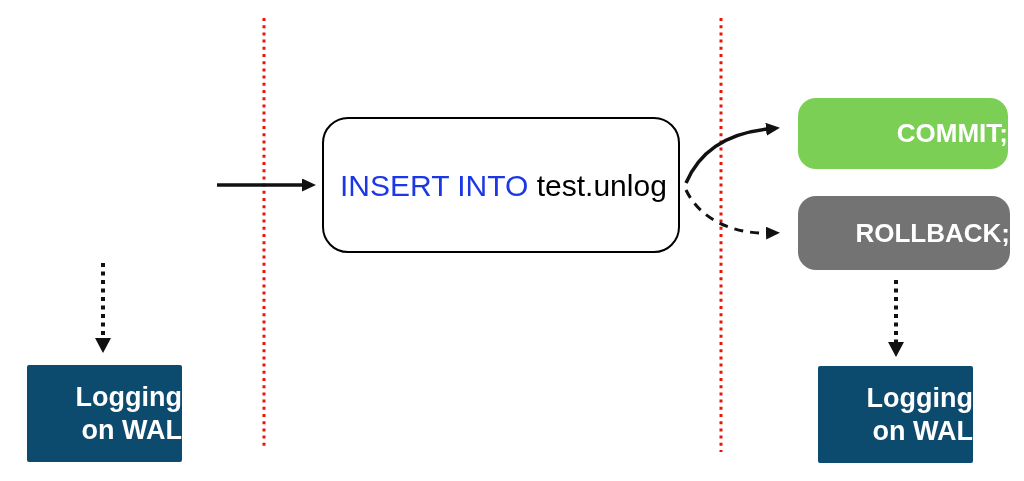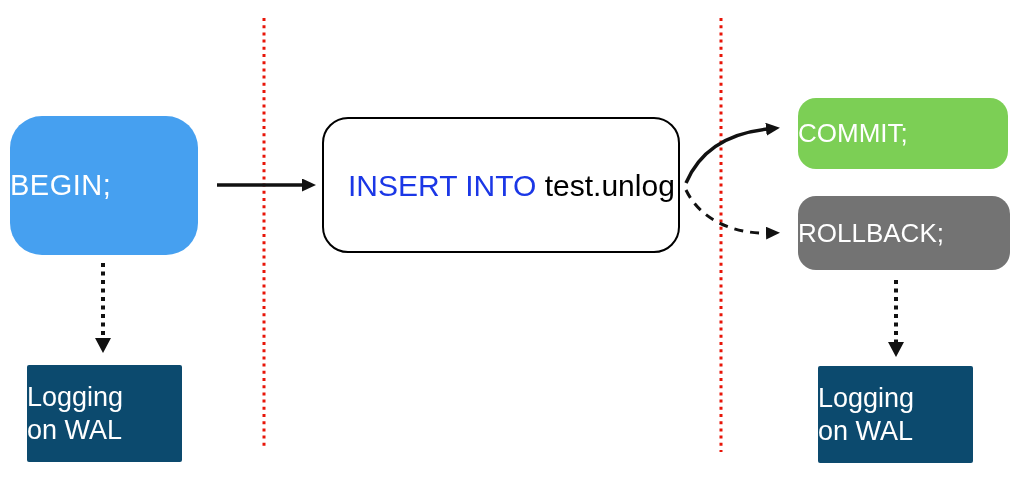--- a/index.html
+++ b/index.html
@@ -14,24 +14,24 @@
   svg.overlay {
     position: absolute;
     left: 0; top: 0;
     width: 1024px; height: 481px;
     z-index: 1;
   }
   .node {
     position: absolute;
     display: flex;
     flex-direction: column;
-    align-items: flex-start;
+    align-items: flex-end;
     justify-content: center;
     color: #ffffff;
-    font-weight: normal;
+    font-weight: bold;
     text-align: center;
     z-index: 2;
     box-sizing: border-box;
   }
   .node-begin {
     left: 10px; top: 116px;
     width: 188px; height: 139px;
     background: #46a0f0;
     border-radius: 32px;
     font-size: 29px;
@@ -41,21 +41,21 @@
     left: 322px; top: 117px;
     width: 358px; height: 136px;
     background: #ffffff;
     border: 2.5px solid #000000;
     border-radius: 26px;
     color: #000000;
     font-weight: normal;
     font-size: 30px;
     align-items: flex-start;
     justify-content: center;
-    padding-left: 24px;
+    padding-left: 16px;
     text-align: left;
   }
   .node-insert .sql-line { line-height: 39px; white-space: pre; }
   .kw { color: #1b37e6; }
   .node-commit {
     left: 798px; top: 98px;
     width: 210px; height: 71px;
     background: #7ccf55;
     border-radius: 18px;
     font-size: 26px;
@@ -99,23 +99,20 @@
 
     <path d="M686,183 C700,150 728,133 768,129" fill="none" stroke="#111111" stroke-width="3.5" marker-end="url(#head)"></path>
 
     <path d="M686,190 C700,219 732,234 768,233" fill="none" stroke="#111111" stroke-width="3" stroke-dasharray="9 7" marker-end="url(#head)"></path>
 
     <line x1="103" y1="263" x2="103" y2="340" stroke="#111111" stroke-width="4" stroke-dasharray="4 4.5" marker-end="url(#headBig)"></line>
 
     <line x1="896" y1="280" x2="896" y2="344" stroke="#111111" stroke-width="4" stroke-dasharray="4 4.5" marker-end="url(#headBig)"></line>
   </svg>
 
-  <div class="node node-begin">
-    <span>BEGIN;</span>
-  </div>
 
   <div class="node node-insert">
     <div class="sql-line"><span class="kw">INSERT INTO </span><span>test.unlog</span></div>
   </div>
 
   <div class="node node-commit">
     <span>COMMIT;</span>
   </div>
 
   <div class="node node-rollback">

